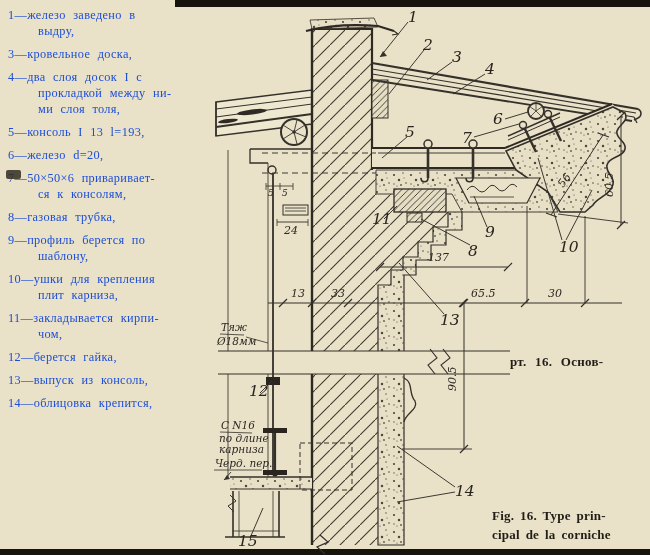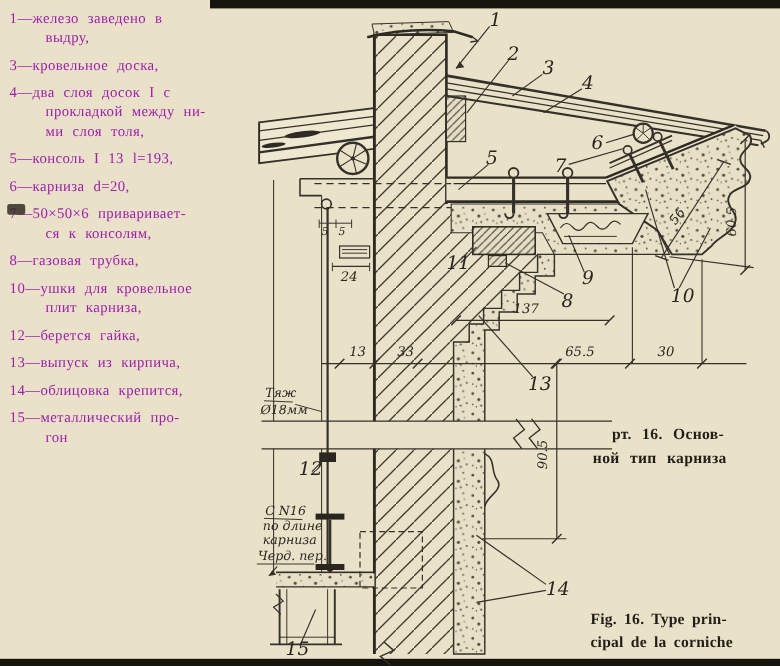--- a/index.html
+++ b/index.html
@@ -1,21 +1,21 @@
 <!DOCTYPE html>
 <html><head>
 <meta charset="utf-8">
 <style>
   html,body{margin:0;padding:0;}
   #page{position:relative;width:650px;height:555px;background:#e9e1c8;overflow:hidden;
          font-family:"Liberation Serif",serif;}
   .scanstrip{position:absolute;background:#17140e;}
   #topstrip{left:175px;top:0;width:475px;height:7px;}
   #botstrip{left:0;top:549px;width:650px;height:6px;}
-  .legend{position:absolute;left:8px;top:7px;width:224px;color:#a21caf;
+  .legend{position:absolute;left:8px;top:7px;width:224px;color:#1d4ed8;
           font-size:12.3px;line-height:16px;letter-spacing:.35px;}
   .legend-item{margin-bottom:7px;padding-left:30px;text-indent:-30px;word-spacing:4px;}
   .legend-item .num{font-weight:normal;}
   .legend-item .txt{white-space:pre-line;}
   .smudge{position:absolute;left:6px;top:170px;width:15px;height:9px;background:#322d22;
           border-radius:2px;opacity:.85;}
   .cap{position:absolute;color:#211e17;font-weight:bold;}
   #cap-ru{left:494px;top:352px;width:156px;font-size:13px;line-height:20px;word-spacing:5px;letter-spacing:.3px;}
   #cap-fr{left:492px;top:506px;width:160px;font-size:13px;line-height:19px;word-spacing:2.5px;letter-spacing:.2px;}
   .cap span{display:block;}
@@ -34,37 +34,38 @@
   <div id="botstrip" class="scanstrip"></div>
 
   <div class="legend">
     <div class="legend-item"><span class="num">1</span><span>—</span><span class="txt">железо заведено в
 выдру,</span></div>
     <div class="legend-item"><span class="num">3</span><span>—</span><span class="txt">кровельное доска,</span></div>
     <div class="legend-item"><span class="num">4</span><span>—</span><span class="txt">два слоя досок I с
 прокладкой между ни-
 ми слоя толя,</span></div>
     <div class="legend-item"><span class="num">5</span><span>—</span><span class="txt">консоль I 13 l=193,</span></div>
-    <div class="legend-item"><span class="num">6</span><span>—</span><span class="txt">карниза d=20,</span></div>
+    <div class="legend-item"><span class="num">6</span><span>—</span><span class="txt">железо d=20,</span></div>
     <div class="legend-item"><span class="num">7</span><span>—</span><span class="txt">50×50×6 приваривает-
 ся к консолям,</span></div>
     <div class="legend-item"><span class="num">8</span><span>—</span><span class="txt">газовая трубка,</span></div>
-    <div class="legend-item"><span class="num">10</span><span>—</span><span class="txt">ушки для кровельное
+    <div class="legend-item"><span class="num">9</span><span>—</span><span class="txt">профиль берется по
+шаблону,</span></div>
+    <div class="legend-item"><span class="num">10</span><span>—</span><span class="txt">ушки для крепления
 плит карниза,</span></div>
+    <div class="legend-item"><span class="num">11</span><span>—</span><span class="txt">закладывается кирпи-
+чом,</span></div>
     <div class="legend-item"><span class="num">12</span><span>—</span><span class="txt">берется гайка,</span></div>
-    <div class="legend-item"><span class="num">13</span><span>—</span><span class="txt">выпуск из кирпича,</span></div>
+    <div class="legend-item"><span class="num">13</span><span>—</span><span class="txt">выпуск из консоль,</span></div>
     <div class="legend-item"><span class="num">14</span><span>—</span><span class="txt">облицовка крепится,</span></div>
-    <div class="legend-item"><span class="num">15</span><span>—</span><span class="txt">металлический про-
-гон</span></div>
   </div>
   <div class="smudge"></div>
 
   <div id="cap-ru" class="cap">
     <span>Черт.  16.  Основ-</span>
-      <span>ной тип карниза</span>
   </div>
   <div id="cap-fr" class="cap">
     <span>Fig. 16. Type prin-</span>
       <span>cipal de la corniche</span>
   </div>
 
   <svg width="650" height="555" viewBox="0 0 650 555" style="position:absolute;left:0;top:0">
     <defs>
       <pattern id="hatch" width="15" height="15" patternUnits="userSpaceOnUse">
         <rect width="15" height="15" fill="#e9e1c8"></rect>

